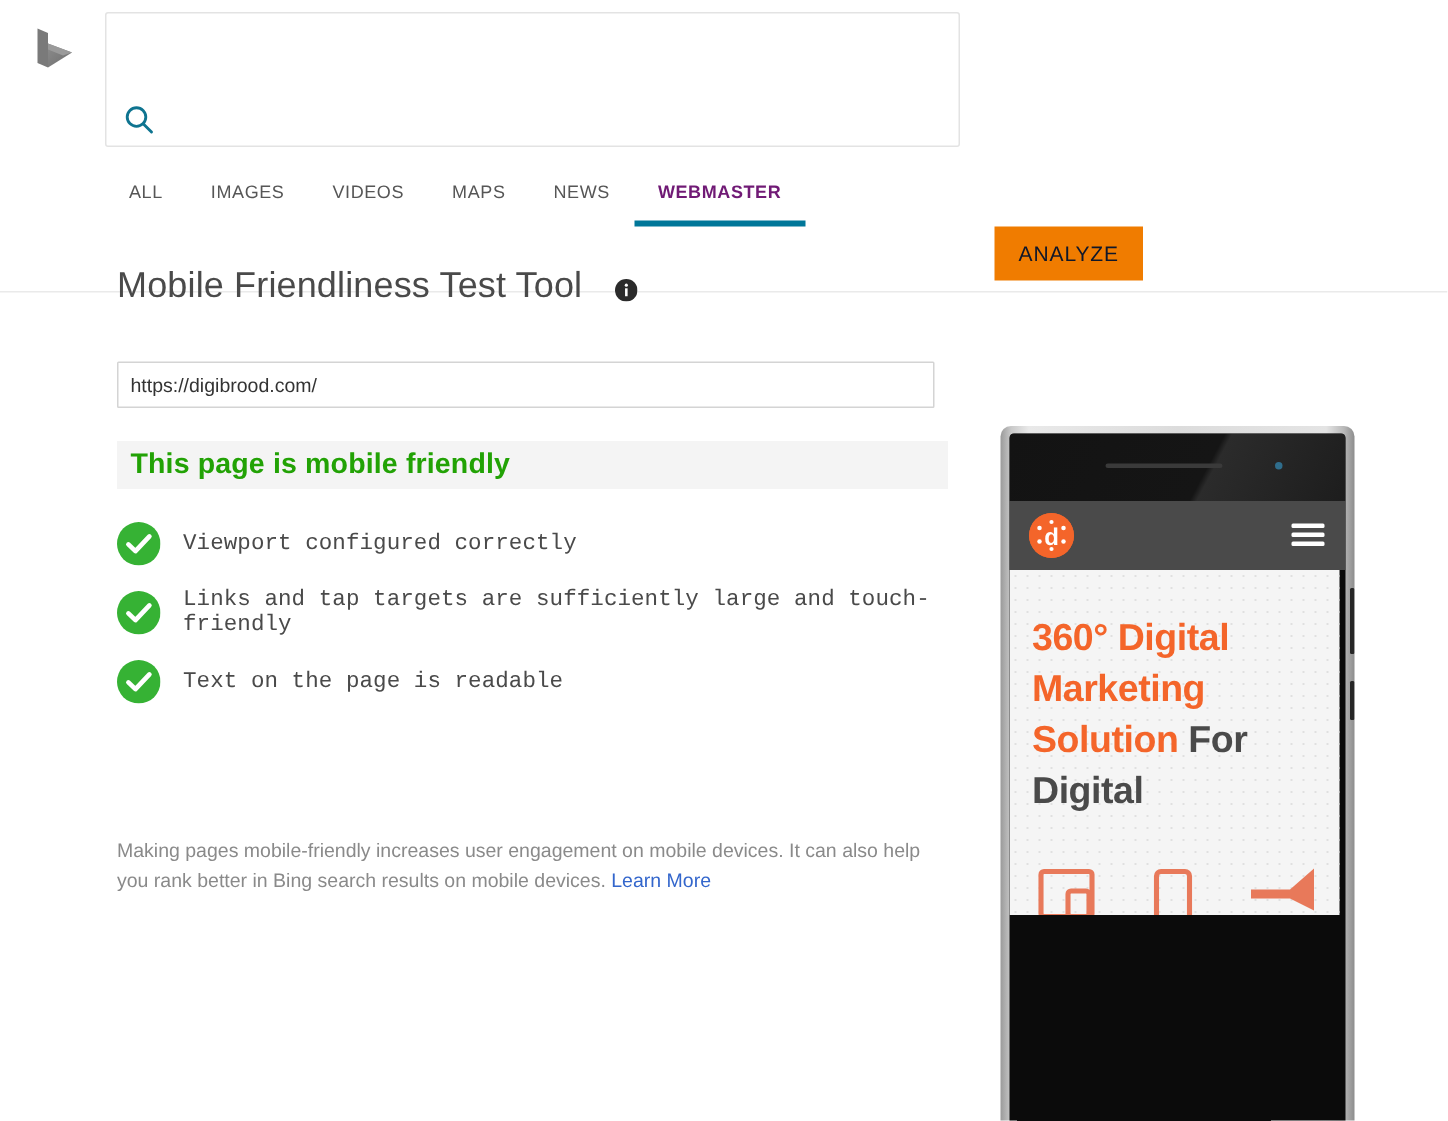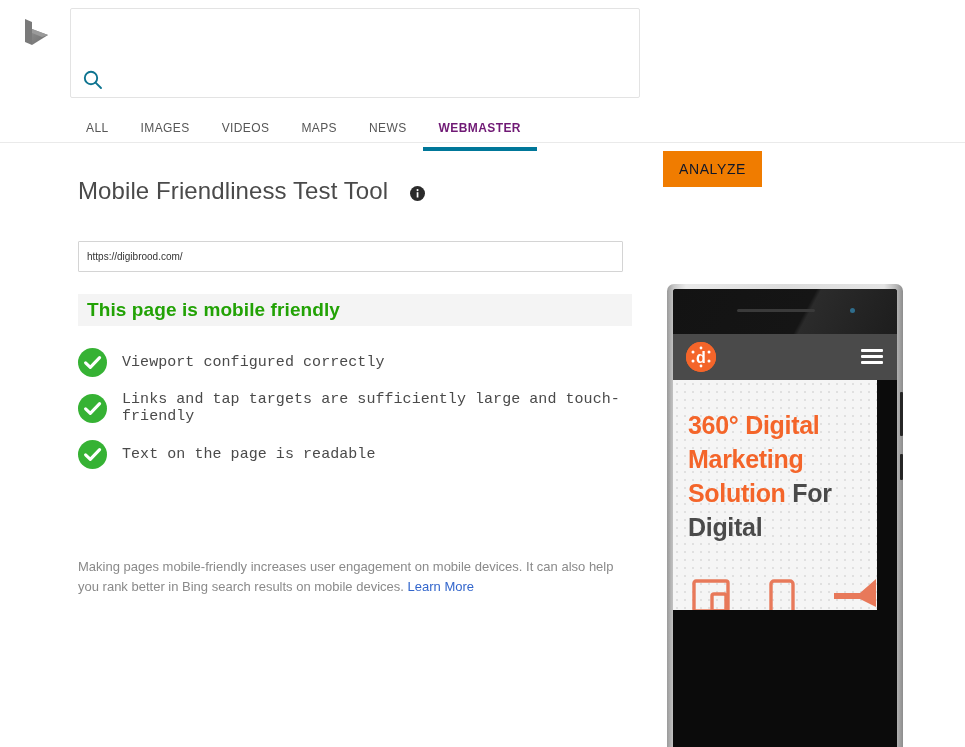--- a/index.html
+++ b/index.html
@@ -16,21 +16,21 @@
     font-family: "Liberation Sans", sans-serif;
     color: #444444;
     overflow: hidden;
   }
 
   
   #header {
     position: absolute;
     left: 0; top: 0;
     width: 965px;
-    height: 143px;
+    height: 195px;
     background: #ffffff;
     border-bottom: 1px solid #eaeaea;
   }
 
   #bing-logo {
     position: absolute;
     left: 20px; top: 17px;
     width: 34px; height: 40px;
   }
 
@@ -123,21 +123,21 @@
   }
 
   
   #url-input {
     position: absolute;
     left: 78px; top: 90px;
     width: 545px; height: 31px;
     border: 1px solid #d4d4d4;
     border-radius: 1px;
     padding: 3px 8px;
-    font-size: 10px;
+    font-size: 13px;
     font-family: "Liberation Sans", sans-serif;
     color: #333333;
     outline: none;
     background: #fff;
   }
 
   
   #analyze-button {
     position: absolute;
     left: 663px; top: 235px - 151px;
@@ -275,21 +275,21 @@
     display: block;
     width: 22px; height: 3px;
     background: #ffffff;
     margin-bottom: 3px;
     border-radius: 1px;
   }
   
   #site-body {
     position: absolute;
     left: 0; top: 91px;
-    width: 204px; height: 230px;
+    width: 220px; height: 230px;
     background: #f5f5f5;
     background-image: radial-gradient(#e0e0e0 1px, transparent 1px);
     background-size: 8px 8px;
     overflow: hidden;
   }
   #hero-heading {
     position: absolute;
     left: 15px; top: 28px;
     width: 200px;
     font-size: 25px;

